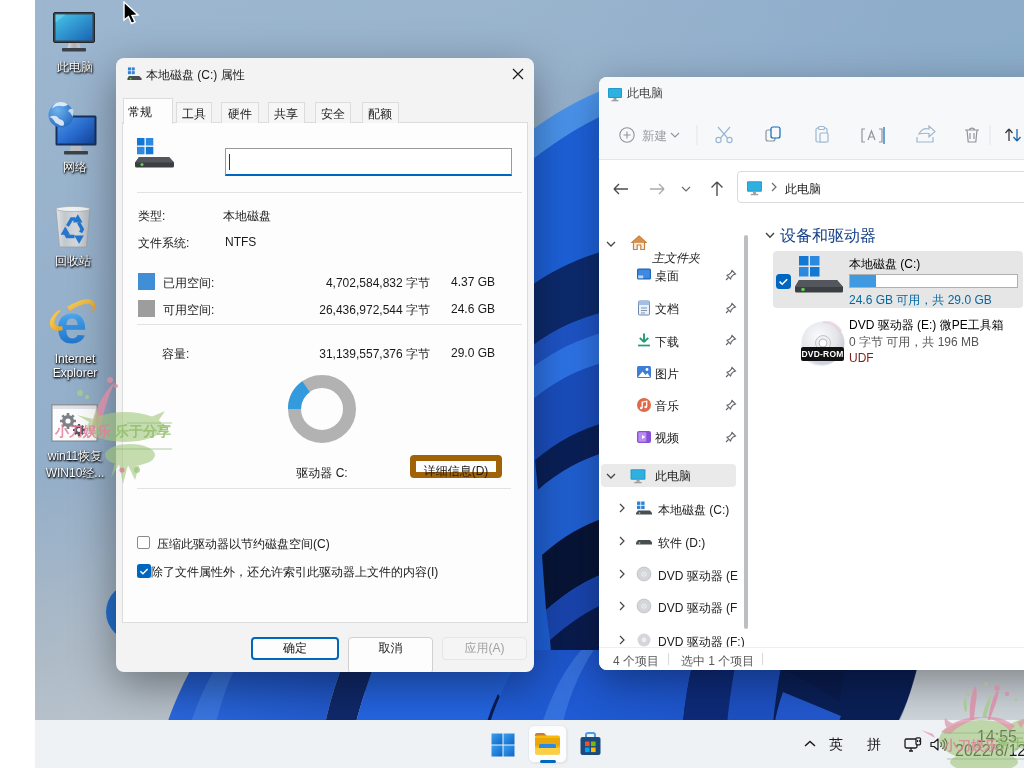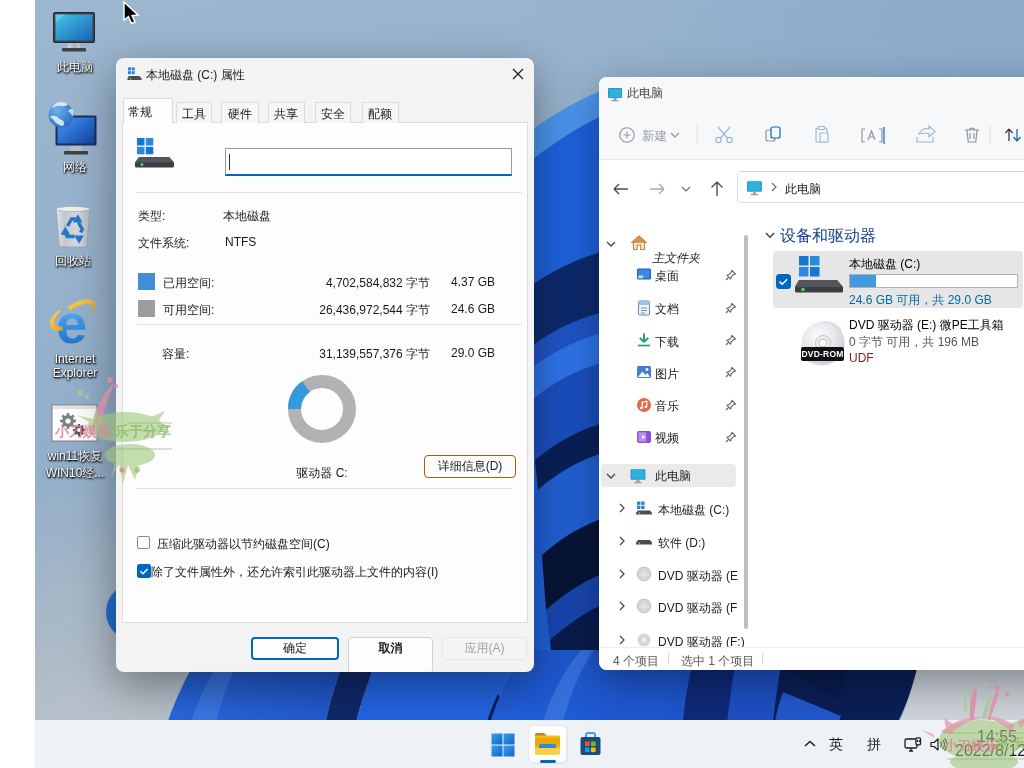--- a/index.html
+++ b/index.html
@@ -550,32 +550,32 @@
   <div class="abs" style="left:21px;top:266px;width:385px;height:1px;background:#e2e2e2;"></div>
   <div class="abs" style="left:46px;top:288px;">容量:</div>
   <div class="abs" style="left:150px;top:288px;width:164px;text-align:right;">31,139,557,376 字节</div>
   <div class="abs" style="left:330px;top:288px;width:49px;text-align:right;">29.0 GB</div>
 
   <svg class="abs" style="left:171px;top:316px" width="70" height="70" viewBox="0 0 70 70">
     <circle cx="35" cy="35" r="27.5" fill="none" stroke="#b2b2b2" stroke-width="13"></circle>
     <circle cx="35" cy="35" r="27.5" fill="none" stroke="#339ade" stroke-width="13" stroke-dasharray="26.1 146.7" transform="rotate(180 35 35)"></circle>
   </svg>
   <div class="abs" style="left:156px;top:407px;width:100px;text-align:center;">驱动器 C:</div>
-  <div class="abs" style="left:308px;top:397px;width:92px;height:23px;background:#fdfdfd;border:1px solid #a16207;border-radius:4px;text-align:center;line-height:21px;">详细信息(D)</div>
+  <div class="abs" style="left:294px;top:397px;width:92px;height:23px;background:#fdfdfd;border:6px solid #a16207;border-radius:4px;text-align:center;line-height:21px;">详细信息(D)</div>
   <div class="abs" style="left:21px;top:430px;width:374px;height:1px;background:#e2e2e2;"></div>
   <div class="abs" style="left:21px;top:478px;width:13px;height:13px;background:#fff;border:1px solid #8a8a8a;border-radius:2px;"></div>
   <div class="abs" style="left:41px;top:478px;">压缩此驱动器以节约磁盘空间(C)</div>
   <svg class="abs" style="left:21px;top:506px" width="14" height="14" viewBox="0 0 14 14">
         <rect width="14" height="14" rx="2.5" fill="#0067c0"></rect>
         <path d="M3.4,7.2 l2.5,2.5 l4.7,-4.8" fill="none" stroke="#fff" stroke-width="1.4"></path>
       </svg>
   <div class="abs" style="left:35px;top:506px;">除了文件属性外，还允许索引此驱动器上文件的内容(I)</div>
 
   <div class="abs" style="left:135px;top:579px;width:88px;height:23px;background:#fdfdfd;border:2px solid #0067c0;border-radius:4px;text-align:center;line-height:19px;">确定</div>
-  <div class="abs" style="left:232px;top:579px;width:85px;height:37px;background:#fdfdfd;border:1px solid #d0d0d0;border-radius:4px;text-align:center;line-height:21px;font-weight:bold;">取消</div>
+  <div class="abs" style="left:232px;top:579px;width:85px;height:37px;background:#fdfdfd;border:1px solid #d0d0d0;border-radius:4px;text-align:center;line-height:21px;">取消</div>
   <div class="abs" style="left:326px;top:579px;width:85px;height:23px;background:#f5f5f5;border:1px solid #e6e6e6;border-radius:4px;text-align:center;line-height:21px;color:#a0a0a0;">应用(A)</div>
 </div>
 
 <div class="abs" id="taskbar" style="left:0;top:720px;width:1024px;height:48px;background:#eff2f5;">
 
   <svg class="abs" style="left:456px;top:13px" width="24" height="24" viewBox="0 0 24 24">
     <defs>
           <linearGradient id="wsq" x1="0" y1="0" x2="1" y2="1">
             <stop offset="0" stop-color="#3aa0f0"></stop>
             <stop offset="1" stop-color="#0d66c6"></stop>

